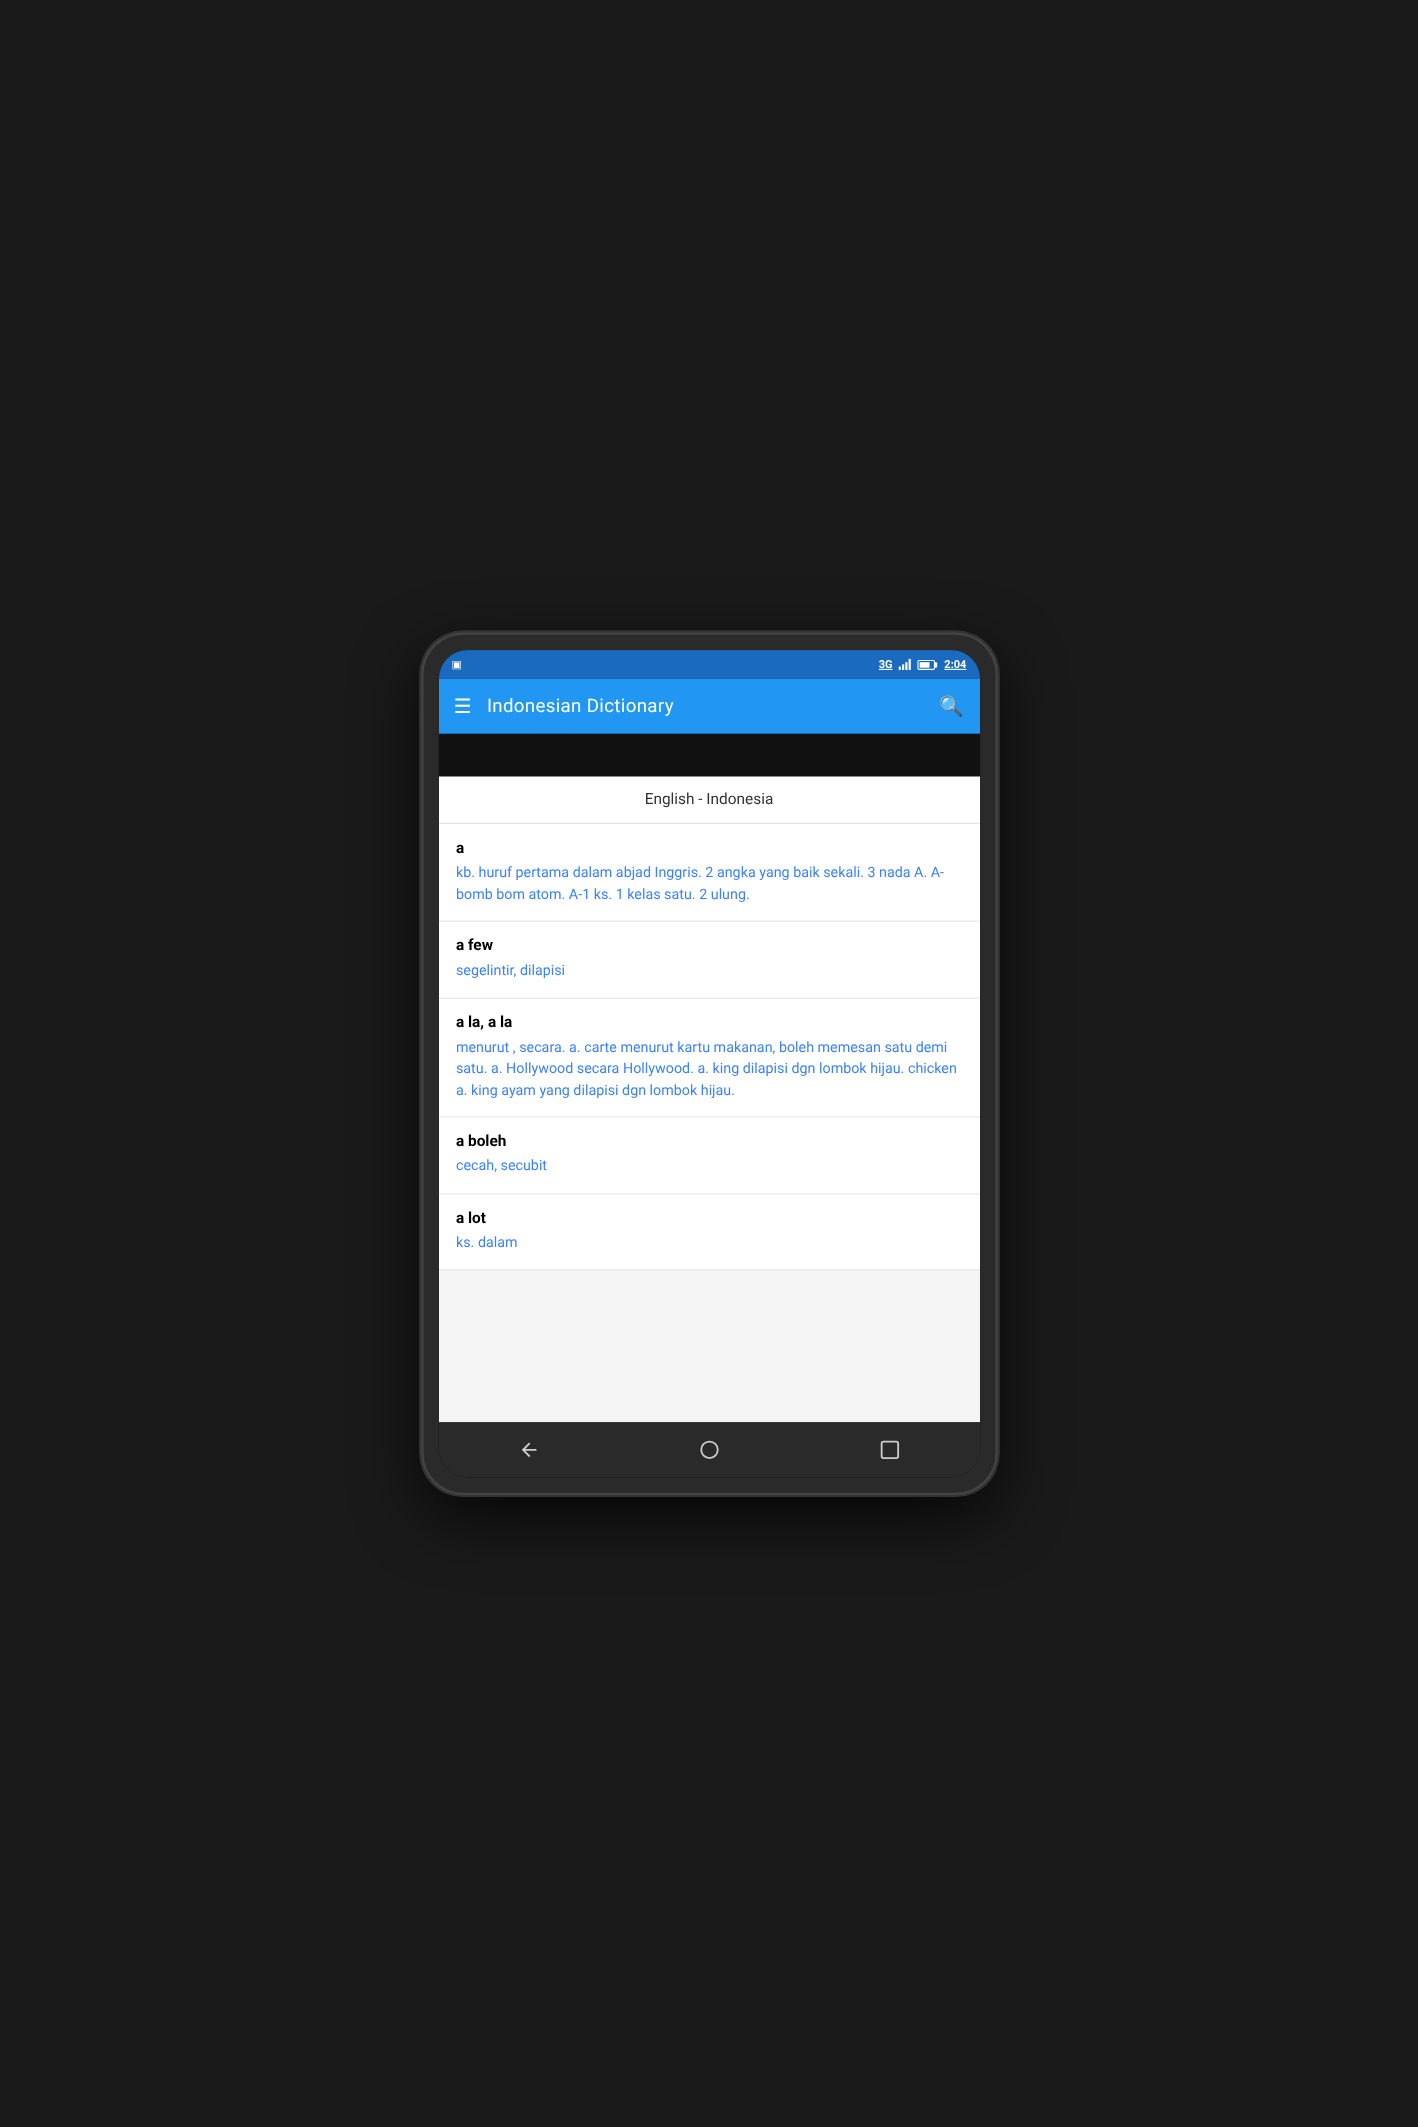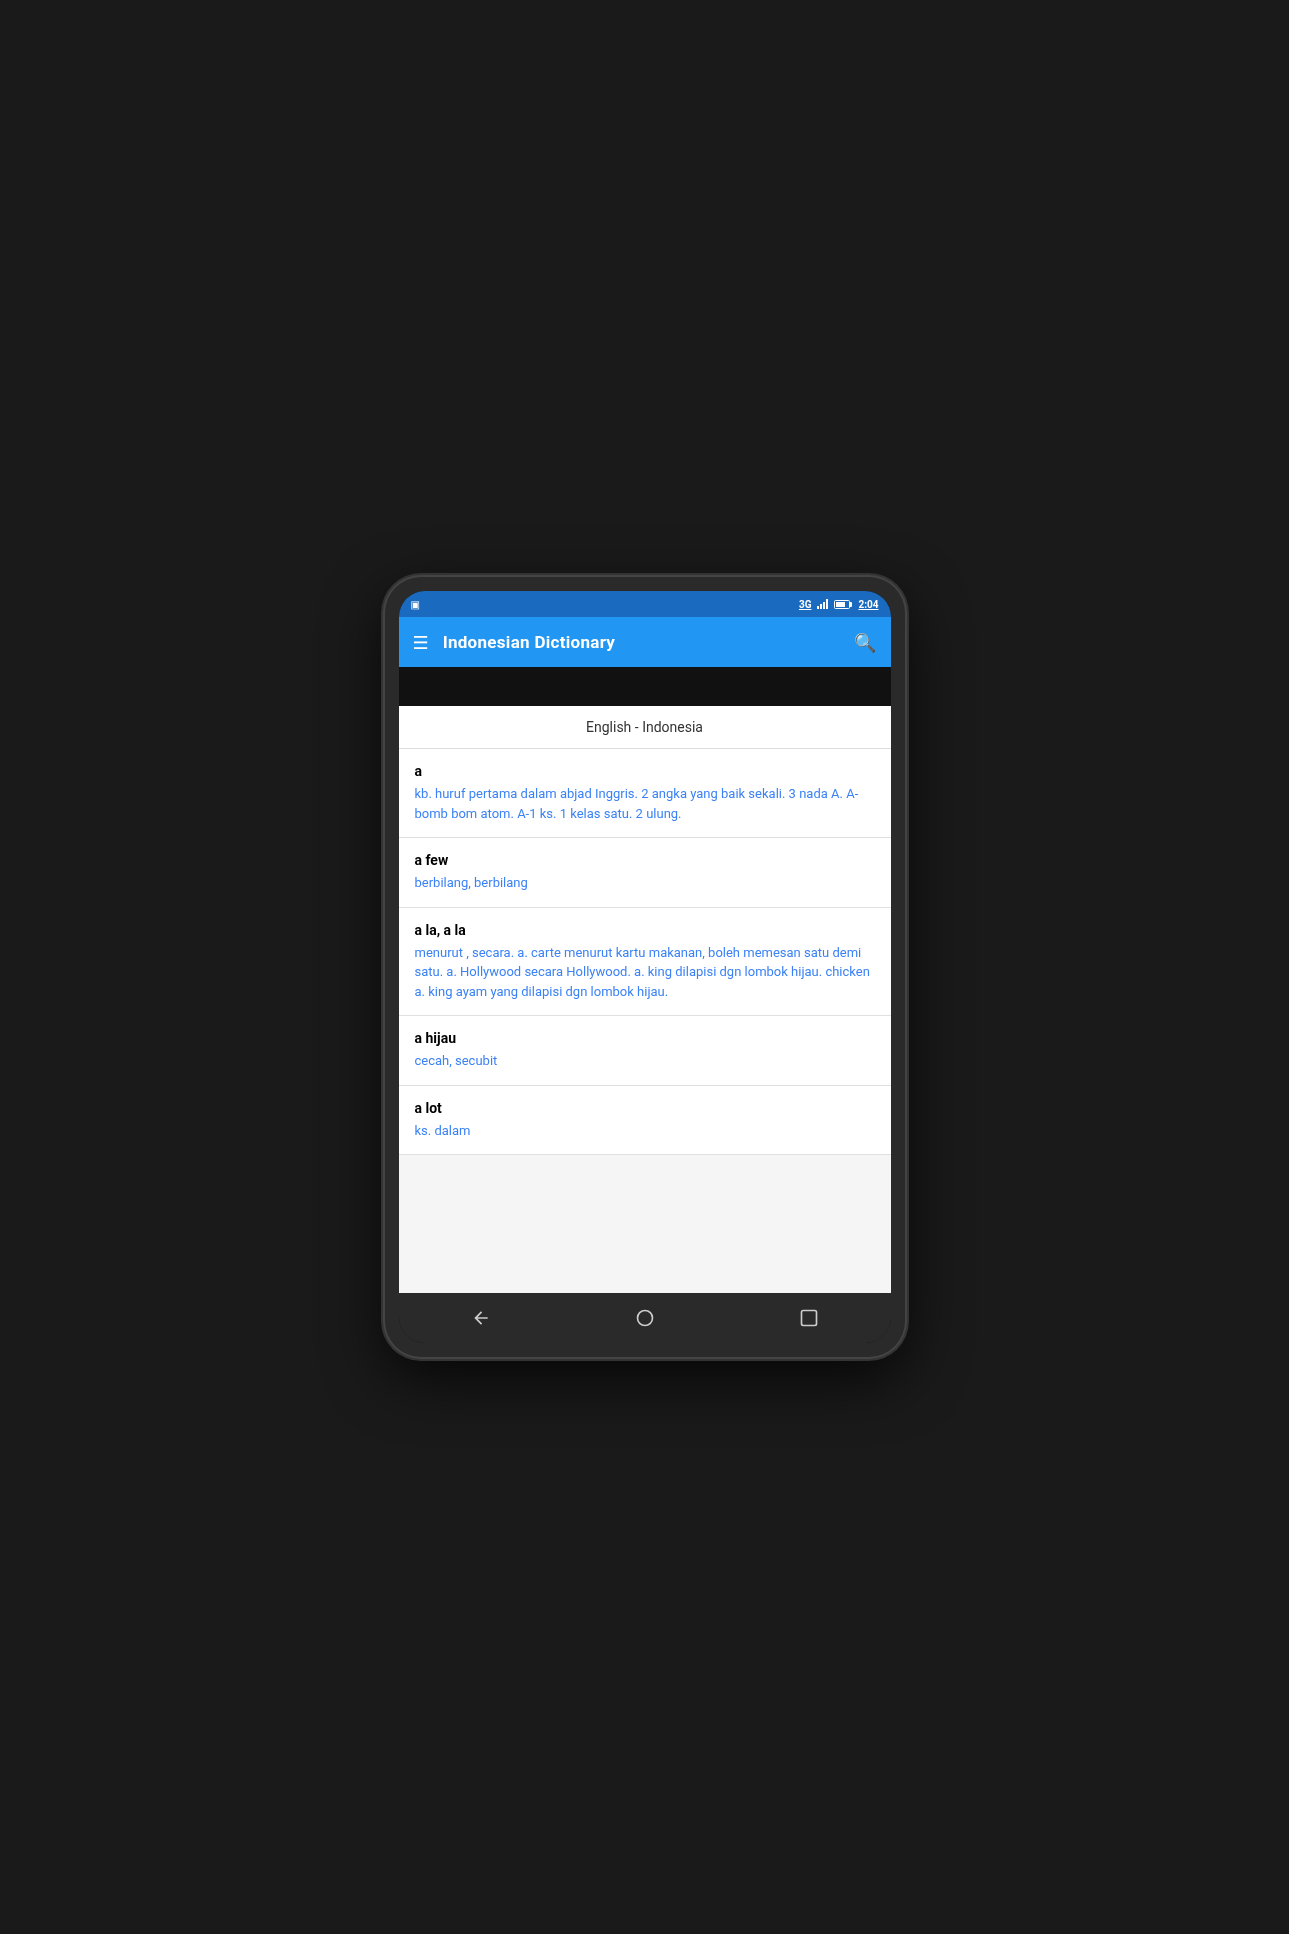--- a/index.html
+++ b/index.html
@@ -80,21 +80,21 @@
     .menu-icon {
       color: white;
       font-size: 18px;
       cursor: pointer;
       margin-right: 14px;
     }
 
     .app-title {
       color: white;
       font-size: 17px;
-      font-weight: bold;
+      font-weight: normal;
       flex: 1;
       letter-spacing: 0.3px;
     }
 
     .search-icon {
       color: white;
       font-size: 18px;
       cursor: pointer;
     }
 
@@ -252,30 +252,30 @@
 
       <div class="entries-list">
 
         <div class="entry">
           <div class="entry-term">a</div>
           <div class="entry-definition">kb. huruf pertama dalam abjad Inggris. 2 angka yang baik sekali. 3 nada  A.   A- bomb bom atom. A-1 ks. 1 kelas satu. 2 ulung.</div>
         </div>
 
         <div class="entry">
           <div class="entry-term">a few</div>
-          <div class="entry-definition">berbilang, berbilang</div>
+          <div class="entry-definition">segelintir, dilapisi</div>
         </div>
 
         <div class="entry">
           <div class="entry-term">a la, a la</div>
           <div class="entry-definition">menurut , secara. a. carte menurut kartu makanan, boleh memesan satu demi satu. a. Hollywood secara Hollywood. a. king dilapisi dgn lombok hijau. chicken a. king ayam yang dilapisi dgn lombok hijau.</div>
         </div>
 
         <div class="entry">
-          <div class="entry-term">a hijau</div>
+          <div class="entry-term">a boleh</div>
           <div class="entry-definition">cecah, secubit</div>
         </div>
 
         <div class="entry">
           <div class="entry-term">a lot</div>
           <div class="entry-definition">ks. dalam</div>
         </div>
 
       </div>
     </div>

